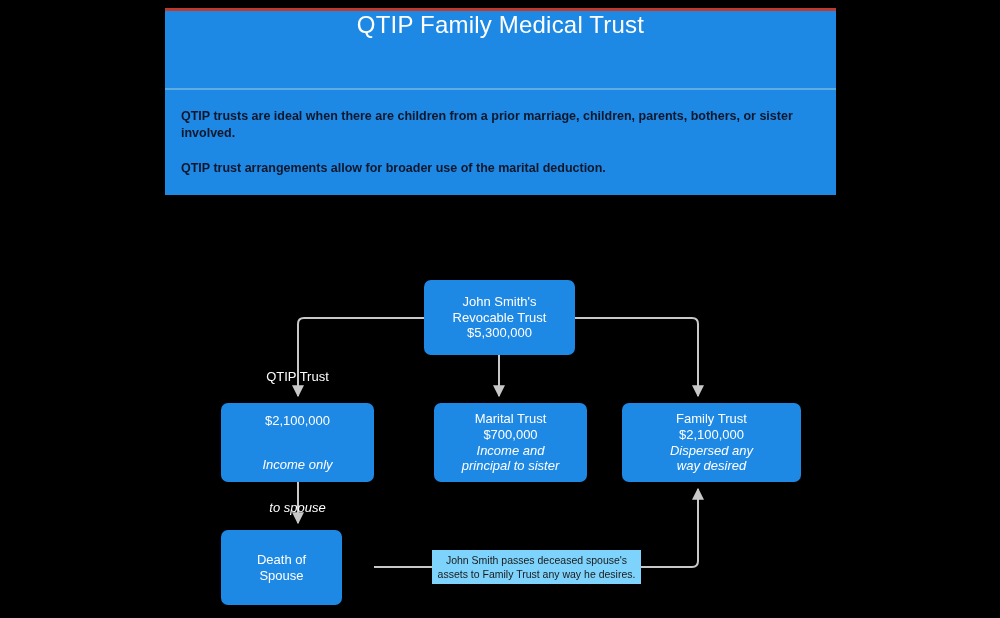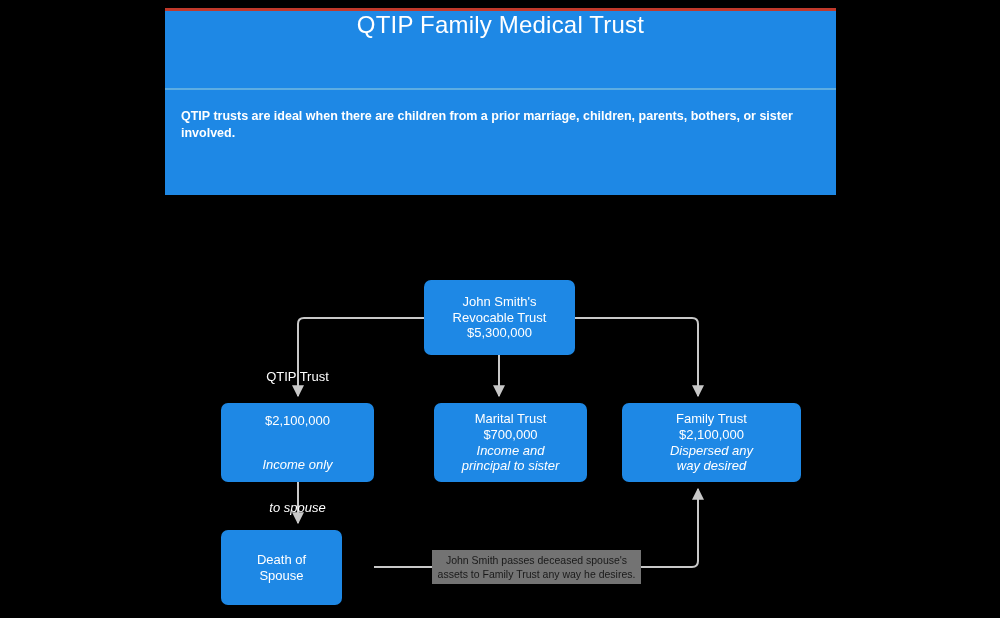--- a/index.html
+++ b/index.html
@@ -41,21 +41,21 @@
     font-size: 24px;
     font-weight: normal;
     letter-spacing: 0.2px;
     text-align: center;
   }
   .info-card-body {
     padding: 18px 16px 0 16px;
   }
   .info-card-body p {
     margin: 0 0 18px 0;
-    color: #ffffff;
+    color: #0f172a;
     font-size: 12.5px;
     line-height: 1.35;
     font-weight: bold;
   }
 
   
   .diagram {
     position: absolute;
     left: 0;
     top: 0;
@@ -92,38 +92,39 @@
   .node-qtip        { left: 221px; top: 403px; width: 153px; height: 79px; gap: 28px; }
   .node-marital     { left: 434px; top: 403px; width: 153px; height: 79px; }
   .node-family      { left: 622px; top: 403px; width: 179px; height: 79px; }
   .node-death       { left: 221px; top: 530px; width: 121px; height: 75px; }
 
   .edge-label {
     position: absolute;
     left: 432px;
     top: 550px;
     width: 209px;
-    background: #737373;
+    background: #7dd3fc;
     color: #1a1a1a;
     font-size: 10.5px;
     line-height: 1.35;
     text-align: center;
     padding: 3px 4px;
     box-sizing: border-box;
   }
 </style>
 </head>
 <body>
 
 <div class="info-card">
   <div class="info-card-header">
     <div class="info-card-title">QTIP Family Medical Trust</div>
   </div>
   <div class="info-card-body">
     <p>QTIP trusts are ideal when there are children from a prior marriage, children, parents, bothers, or sister involved.</p>
+    <p>QTIP trust arrangements allow for broader use of the marital deduction.</p>
   </div>
 </div>
 
 <div class="diagram">
 
   <svg class="edges" viewBox="0 0 1000 618" width="1000" height="618" aria-hidden="true">
     <defs>
       <marker id="arrow" viewBox="0 0 10 10" refX="9" refY="5" markerWidth="6" markerHeight="6" orient="auto-start-reverse">
         <path d="M 0 0 L 10 5 L 0 10 z" fill="#c8c8c8"></path>
       </marker>

